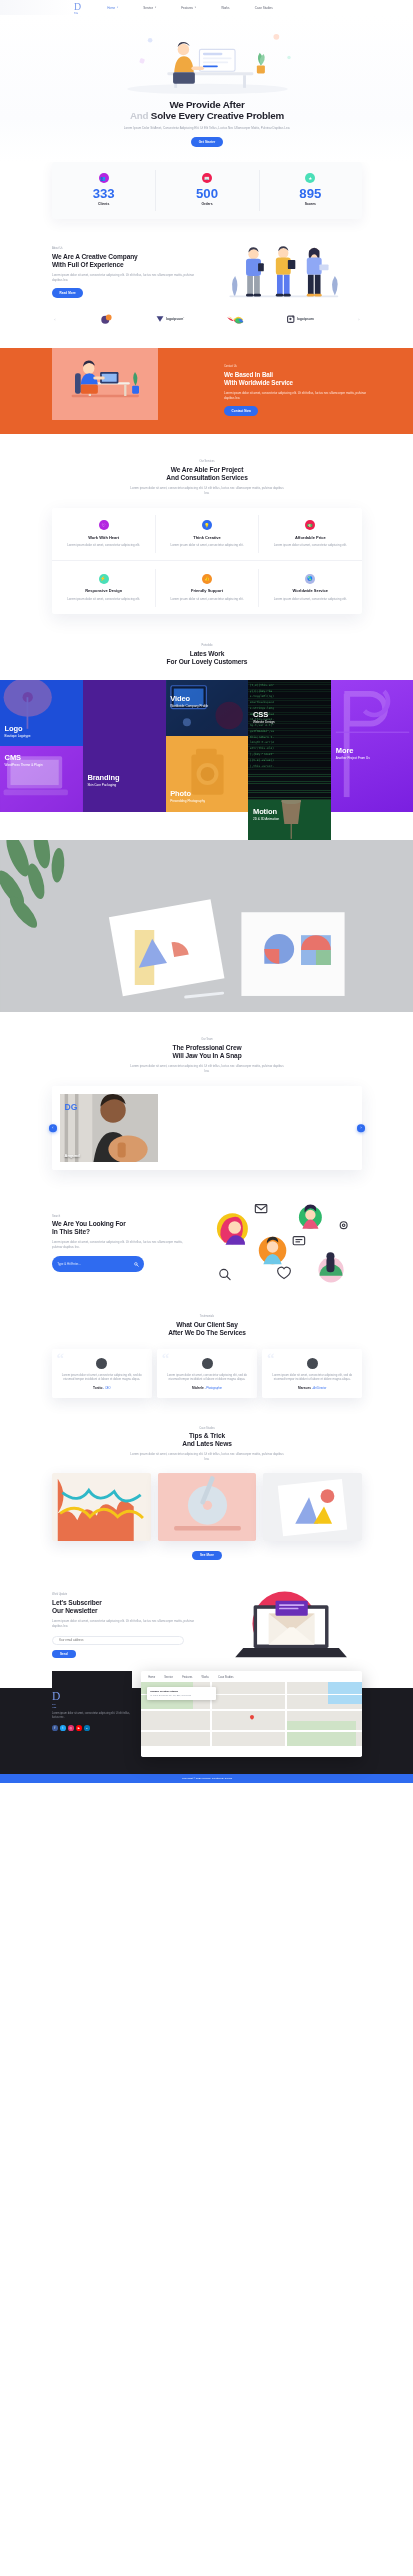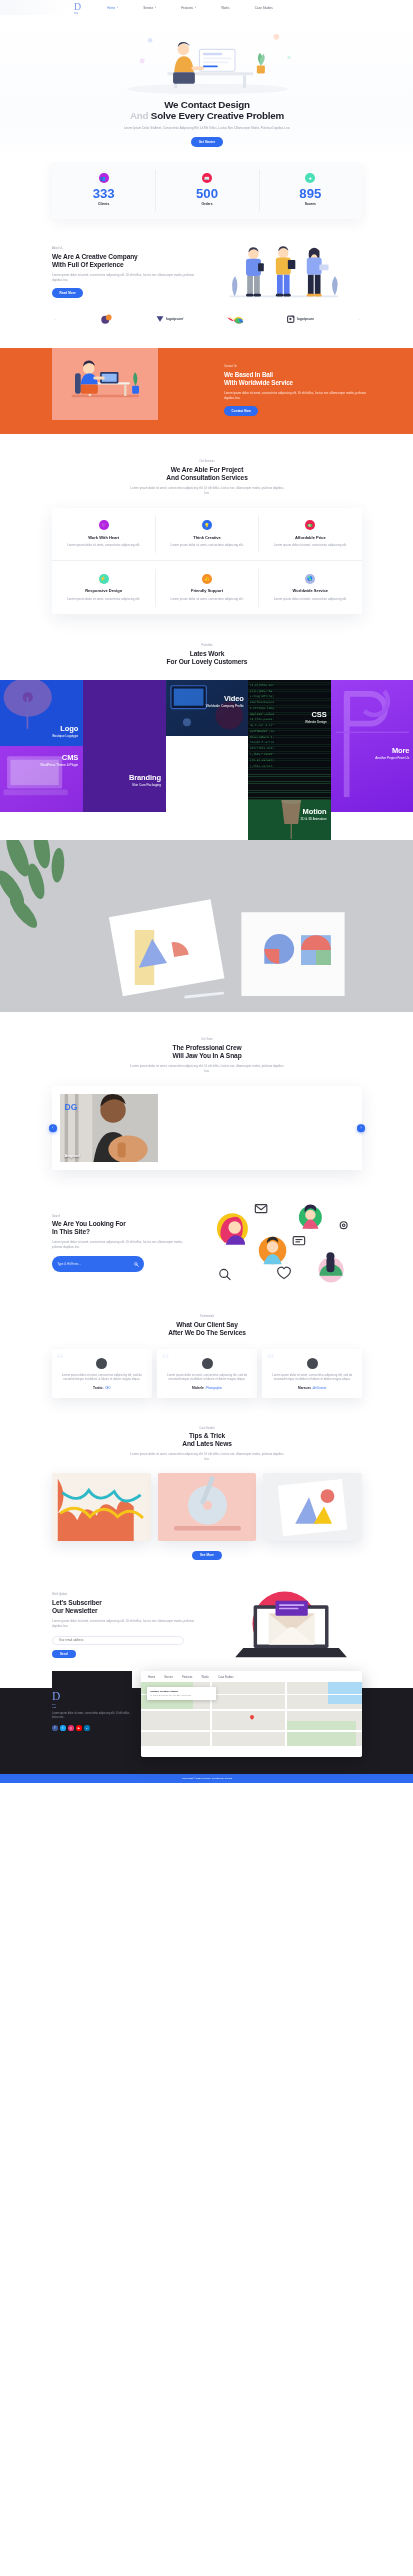--- a/index.html
+++ b/index.html
@@ -125,21 +125,21 @@
   .card-title{ font-size:4px; font-weight:700; color:#23232e; }
   .card-desc{ font-size:3px; line-height:4.6px; color:#9aa0ad; margin-top:3.4px;}
 
   
   .portfolio-grid {
     width:414px; display:grid; grid-template-columns:repeat(5,1fr);
     grid-auto-rows:0.6px; margin-top:14px;
   }
   .tile { position:relative; overflow:hidden; color:#fff; }
   .tile-inner {
-    position:absolute; left:0; right:0; padding:0 4.6px; text-align:right;
+    position:absolute; left:0; right:0; padding:0 4.6px; text-align:left;
   }
   .tile-title { font-size:7.5px; font-weight:700; letter-spacing:-0.1px; line-height:8px;}
   .tile-sub { font-size:3.1px; margin-top:1.1px; line-height:4px;}
   .tile.pink{background:#1d4ed8;} .tile.mint{background:#4c1d95;}
   .tile.orange{background:#f0a840;} .tile.coral{background:#14532d;}
   .tile.grad-purple{background:linear-gradient(160deg,#9b3df2,#7a1fe0);}
 
   
   .mock-video{background:linear-gradient(140deg,#1d3f77,#0d1c3a 60%,#2a1230);}
   .mock-code{background:
@@ -311,21 +311,21 @@
         <path d="M303 84 q-9 -12 -2 -22 q9 8 2 22z" fill="#6ec08a"></path>
         <path d="M303 84 q10 -10 5 -20 q-10 7 -5 20z" fill="#8fd0a6"></path>
 
         <circle cx="110" cy="40" r="4" fill="#dfe6fb"></circle>
         <circle cx="330" cy="34" r="5" fill="#ffe0d3"></circle>
         <circle cx="352" cy="70" r="3" fill="#d6f6ec"></circle>
         <rect x="92" y="72" width="8" height="8" rx="2" fill="#f3e3fb" transform="rotate(20 96 76)"></rect>
       </svg>
     </div>
     <h1>
-      <span>We Contact Design</span><br>
+      <span>We Provide After</span><br>
       <span class="faded">And</span><span> Solve Every Creative Problem</span>
     </h1>
     <p>Lorem Ipsum Dolor Sit Amet, Consectetur Adipiscing Elit. Ut Elit Tellus, Luctus Nec Ullamcorper Mattis, Pulvinar Dapibus Leo.</p>
     <button class="btn pill">Get Starter</button>
   </div>
 
   <div class="stats">
     <div class="stat">
       <div class="stat-icon" style="background:#b326e0">👥</div>
       <div class="stat-num">333</div>
@@ -552,20 +552,32 @@
         <svg width="83" height="56" viewBox="0 0 144 98" style="position:absolute;inset:0;opacity:.8">
           <rect width="144" height="98" fill="#132a52"></rect>
           <rect x="8" y="10" width="62" height="40" rx="3" fill="#0b1730" stroke="#3f6fd8" stroke-width="2"></rect>
           <rect x="13" y="15" width="52" height="30" fill="#2a6fd8"></rect>
           <circle cx="110" cy="62" r="24" fill="#4a1840" opacity=".8"></circle>
           <circle cx="36" cy="74" r="7" fill="#7aa8ff" opacity=".5"></circle>
         </svg>
         <div class="tile-inner" style="top:15px;">
           <div class="tile-title">Video</div>
           <div class="tile-sub">Worldwide Company Profile</div>
+        </div>
+      </div>
+      <div class="tile orange" style="height:76px;position:relative;">
+        <svg width="83" height="76" viewBox="0 0 144 132" style="position:absolute;inset:0;opacity:.45">
+          <rect x="44" y="32" width="56" height="70" rx="5" fill="#d88b20"></rect>
+          <circle cx="72" cy="66" r="19" fill="#e9a84a"></circle>
+          <circle cx="72" cy="66" r="12" fill="#c97c18"></circle>
+          <rect x="52" y="22" width="36" height="12" rx="3" fill="#d88b20"></rect>
+        </svg>
+        <div class="tile-inner" style="bottom:9.2px;">
+          <div class="tile-title">Photo</div>
+          <div class="tile-sub">Prewedding Photography</div>
         </div>
       </div>
     </div>
 
     <div style="display:flex;flex-direction:column;">
       <div class="tile mock-code" style="height:120px;position:relative;">
         <svg width="83" height="92" viewBox="0 0 144 160" style="position:absolute;inset:0;opacity:.55">
           <rect width="144" height="160" fill="#080b10"></rect>
           <g fill="#5ef08a" font-family="monospace" font-size="5">
             <text x="3" y="10">(t,e){this.a=r</text>

